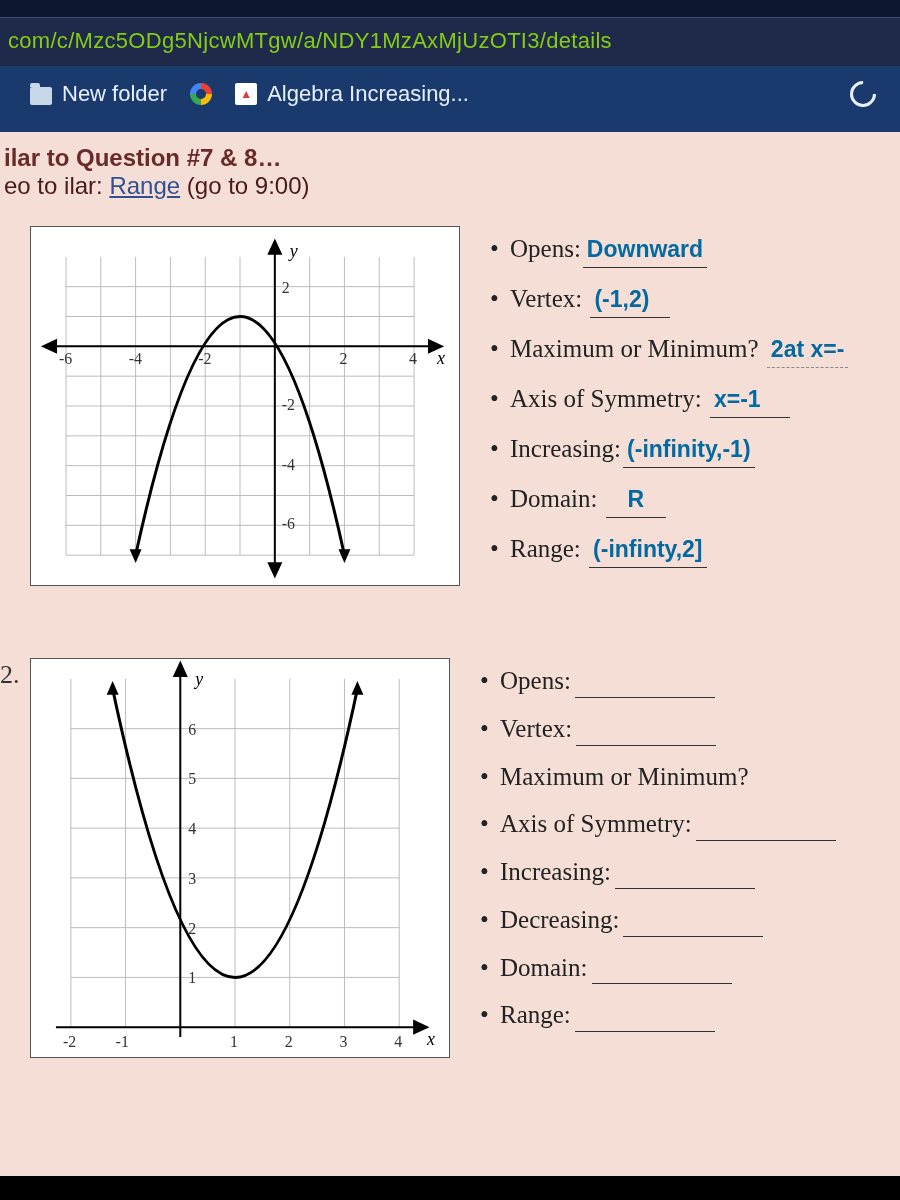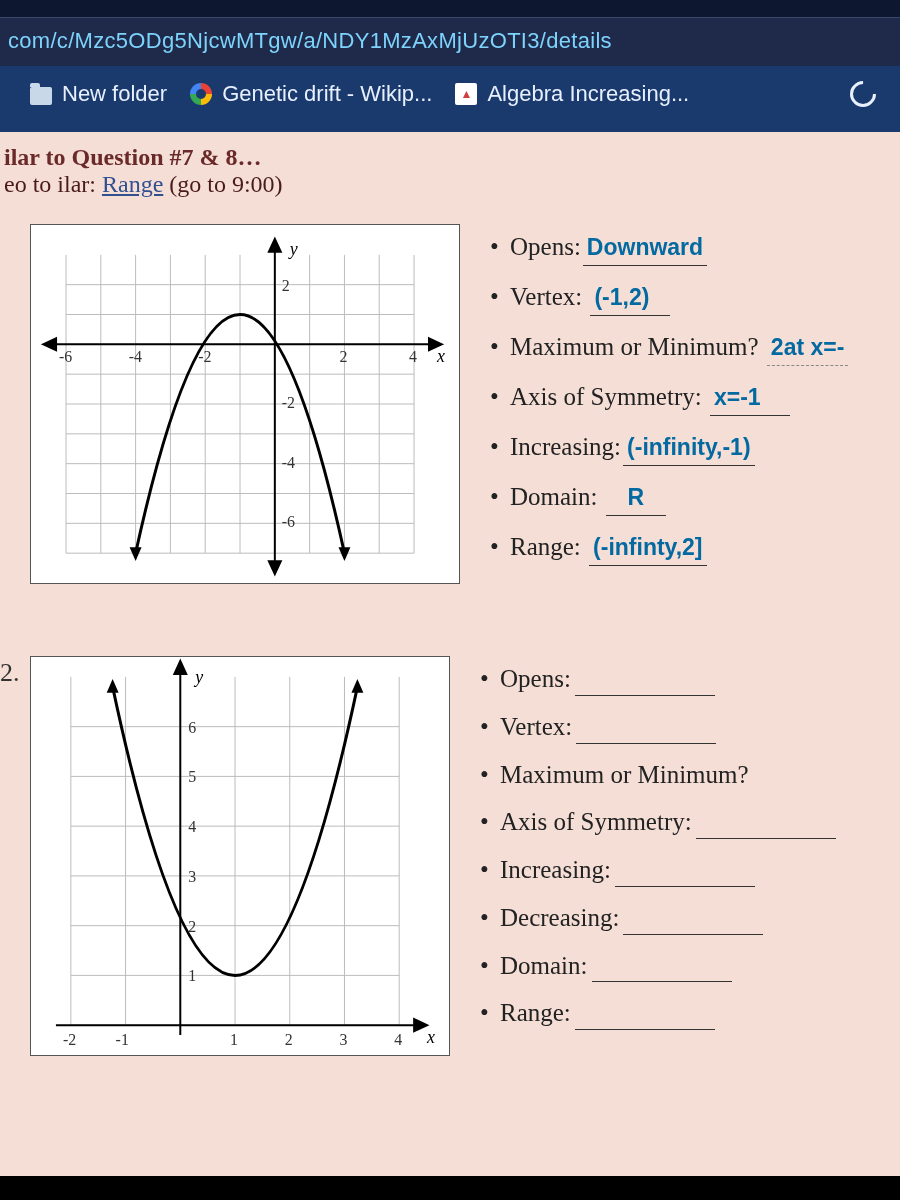--- a/index.html
+++ b/index.html
@@ -23,21 +23,21 @@
     top: 18px; left: 0; right: 0;
     height: 48px;
     background: #1f2a4a;
     color: #d0d8e8;
     font-size: 22px;
     padding: 10px 8px;
     letter-spacing: 0.3px;
     white-space: nowrap;
     overflow: hidden;
   }
-  .url-bar .slug { color: #7dd3fc; }
+  .url-bar .slug { color: #84cc16; }
   .bookmarks {
     position: absolute;
     top: 66px; left: 0; right: 0;
     height: 56px;
     background: #1a3a6e;
     display: flex;
     align-items: center;
     padding-left: 30px;
     gap: 23px;
     color: #e8f0ff;
@@ -57,21 +57,21 @@
   .refresh-ico { width:26px; height:26px; border:3px solid #e8f0ff; border-radius:50%; border-top-color:transparent; transform:rotate(45deg); margin-left:auto; margin-right:24px;}
   .content {
     position: absolute;
     top: 132px; left: 0; right: 0; bottom: 24px;
     background: #f4ded6;
     padding: 0;
     overflow: hidden;
   }
   .hdr {
     padding: 12px 4px 4px 4px;
-    font-family: Liberation Serif, serif;
+    font-family: Liberation Sans, sans-serif;
   }
   .hdr .line1 { color:#6a2a2a; font-weight:bold; font-size:24px; }
   .hdr .line2 { color:#4a1a1a; font-size:24px; }
   .hdr .line2 .link { color:#305090; text-decoration:underline; }
   .row {
     display:flex;
     align-items:flex-start;
     margin-top: 18px;
   }
   .qnum {
@@ -132,21 +132,20 @@
   <span class="slug">com/c/Mzc5ODg5NjcwMTgw/a/NDY1MzAxMjUzOTI3/details</span>
 </div>
 
 <div class="bookmarks">
   <div class="bm">
     <span class="bm-ico folder-ico"></span>
     <span>New folder</span>
   </div>
   <div class="bm">
     <span class="bm-ico g-ico"></span>
-    <span>Genetic drift - Wikip...</span>
   </div>
   <div class="bm">
     <span class="bm-ico doc-ico">▲</span>
     <span>Algebra Increasing...</span>
   </div>
   <span class="refresh-ico"></span>
 </div>
 
 <div class="content">
 

